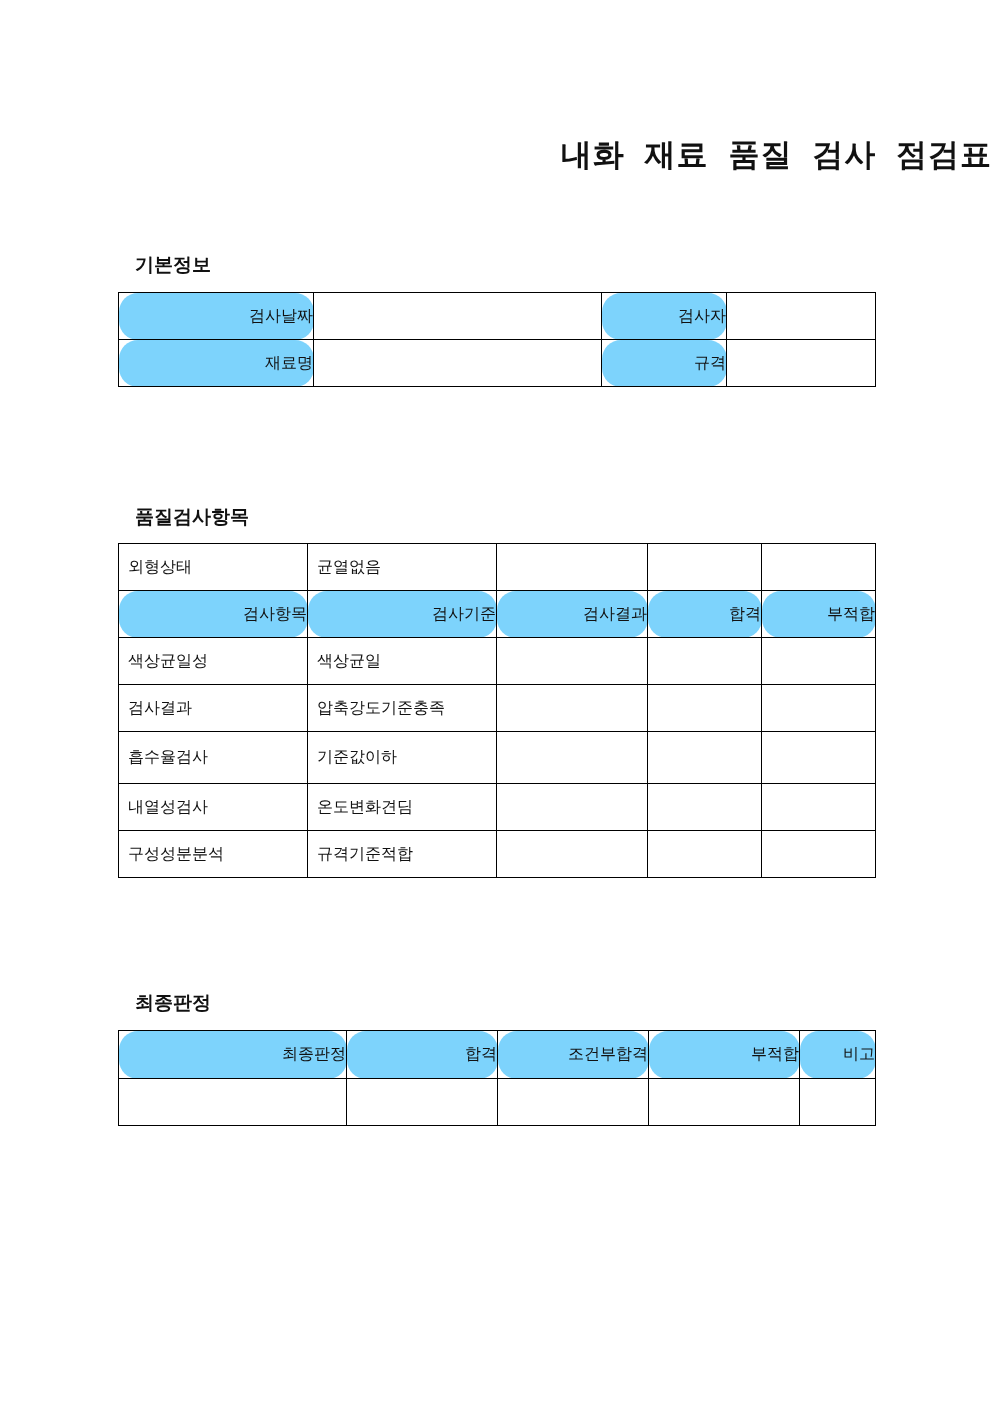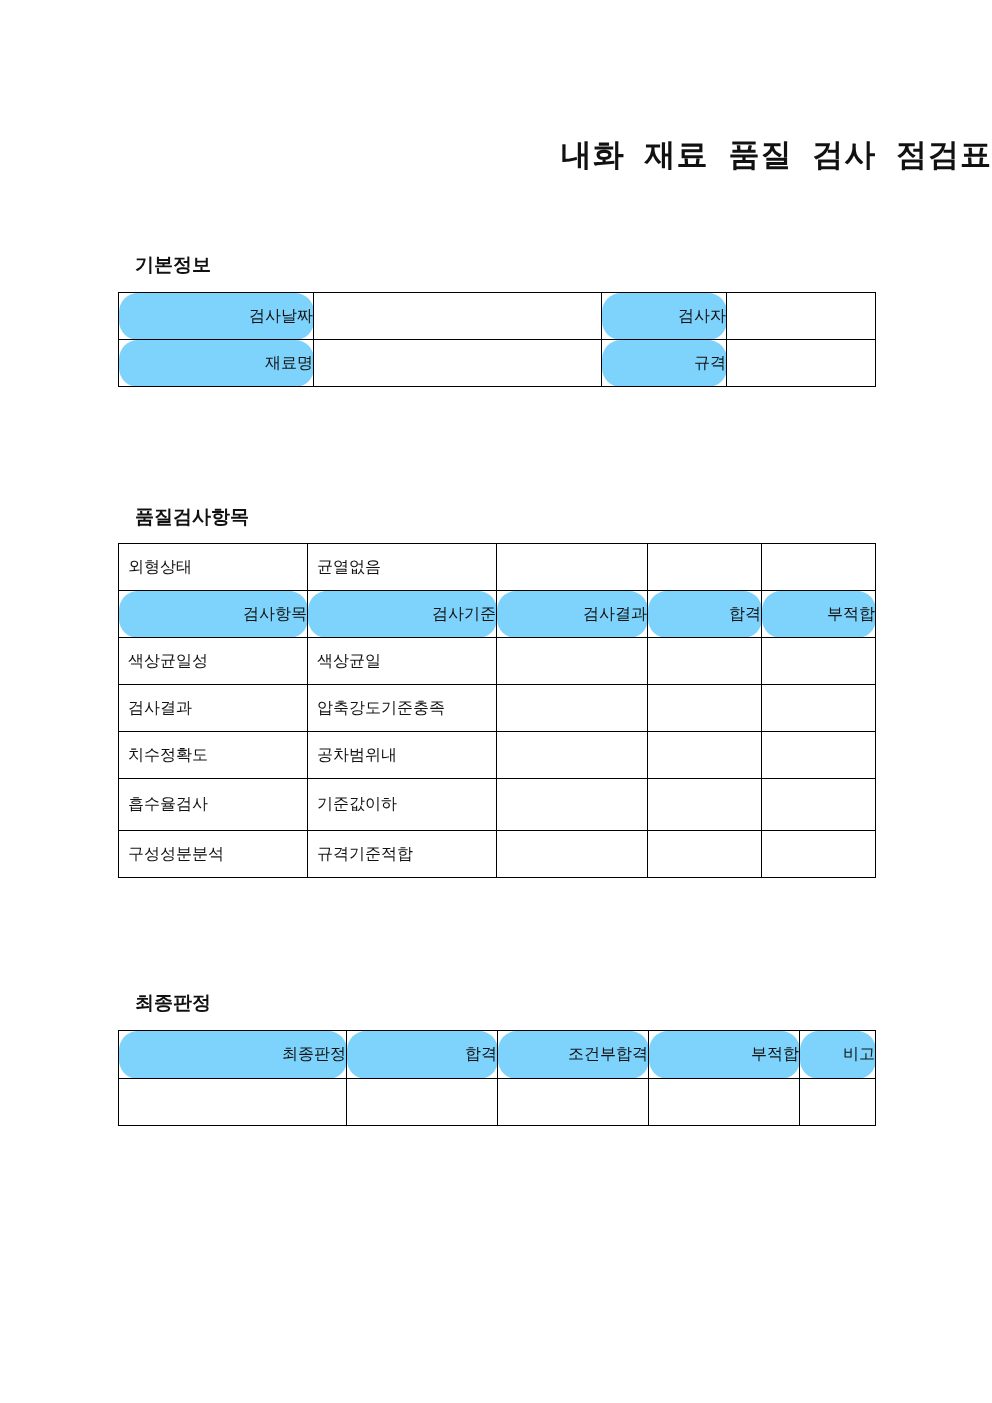--- a/index.html
+++ b/index.html
@@ -88,30 +88,30 @@
     <td class="c"></td>
     <td class="c"></td>
   </tr>
   <tr style="height:47px">
     <td class="l">검사결과</td>
     <td class="l">압축강도기준충족</td>
     <td></td>
     <td class="c"></td>
     <td class="c"></td>
   </tr>
-  <tr style="height:47px">
-    <td class="l">치수정확도</td>
-    <td class="l">공차범위내</td>
+  <tr style="height:52px">
+    <td class="l">흡수율검사</td>
+    <td class="l">기준값이하</td>
     <td></td>
     <td class="c"></td>
     <td class="c"></td>
   </tr>
-  <tr style="height:52px">
-    <td class="l">흡수율검사</td>
-    <td class="l">기준값이하</td>
+  <tr style="height:47px">
+    <td class="l">내열성검사</td>
+    <td class="l">온도변화견딤</td>
     <td></td>
     <td class="c"></td>
     <td class="c"></td>
   </tr>
   <tr style="height:47px">
     <td class="l">구성성분분석</td>
     <td class="l">규격기준적합</td>
     <td></td>
     <td class="c"></td>
     <td class="c"></td>

